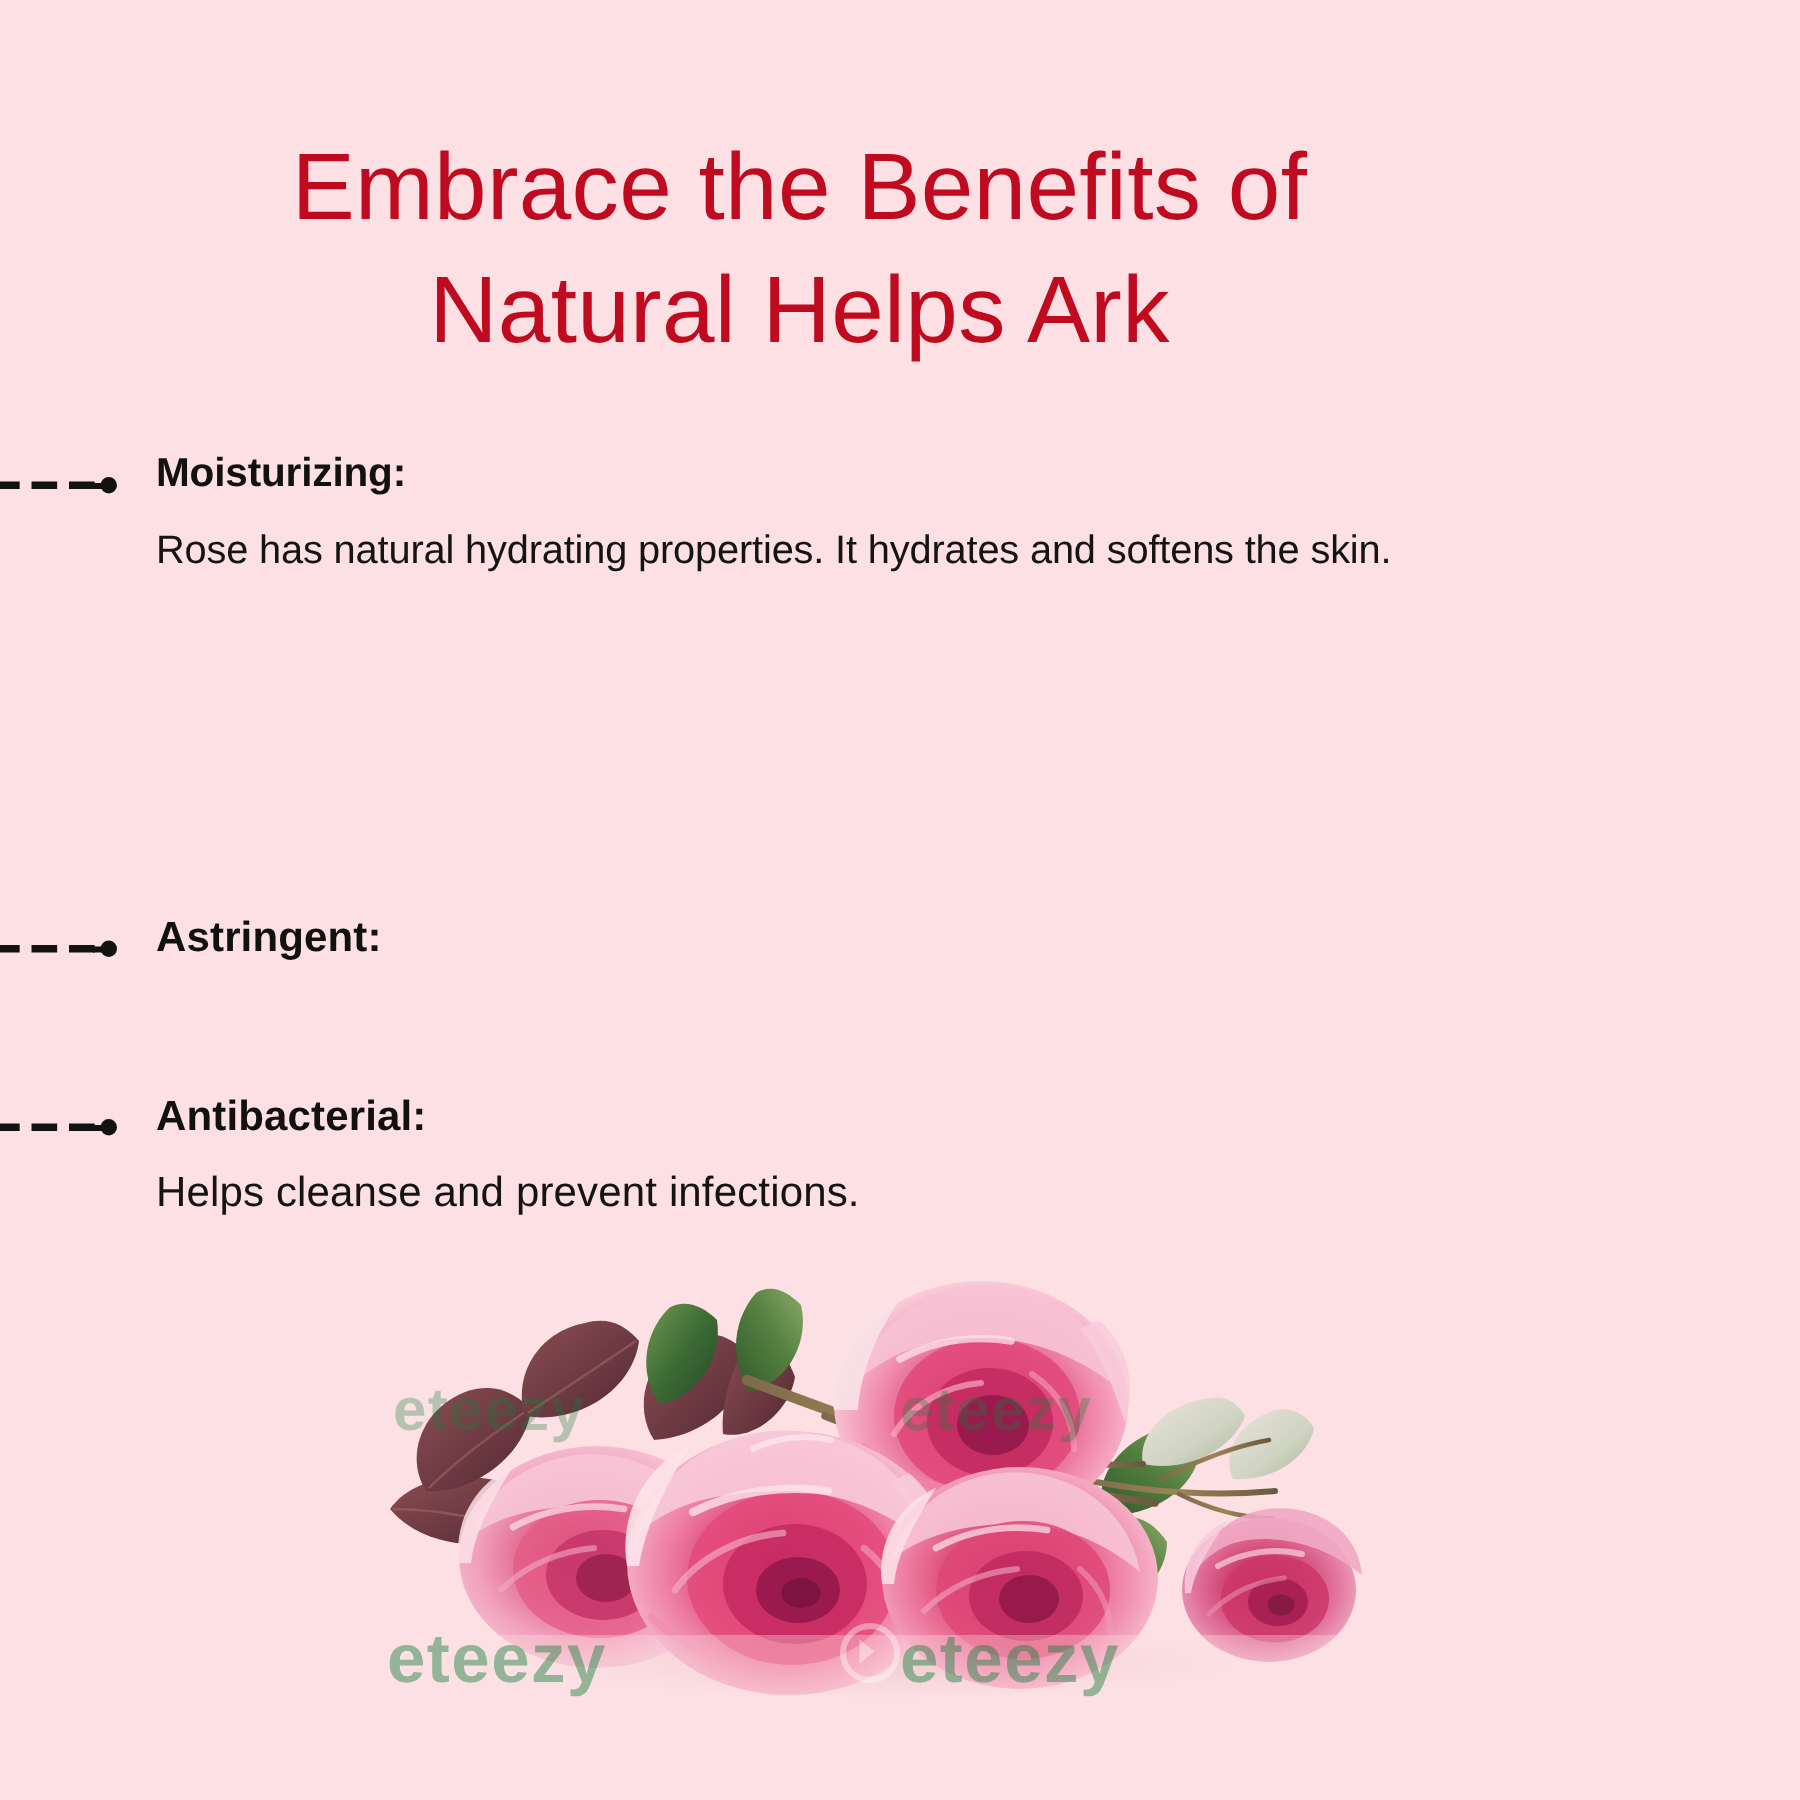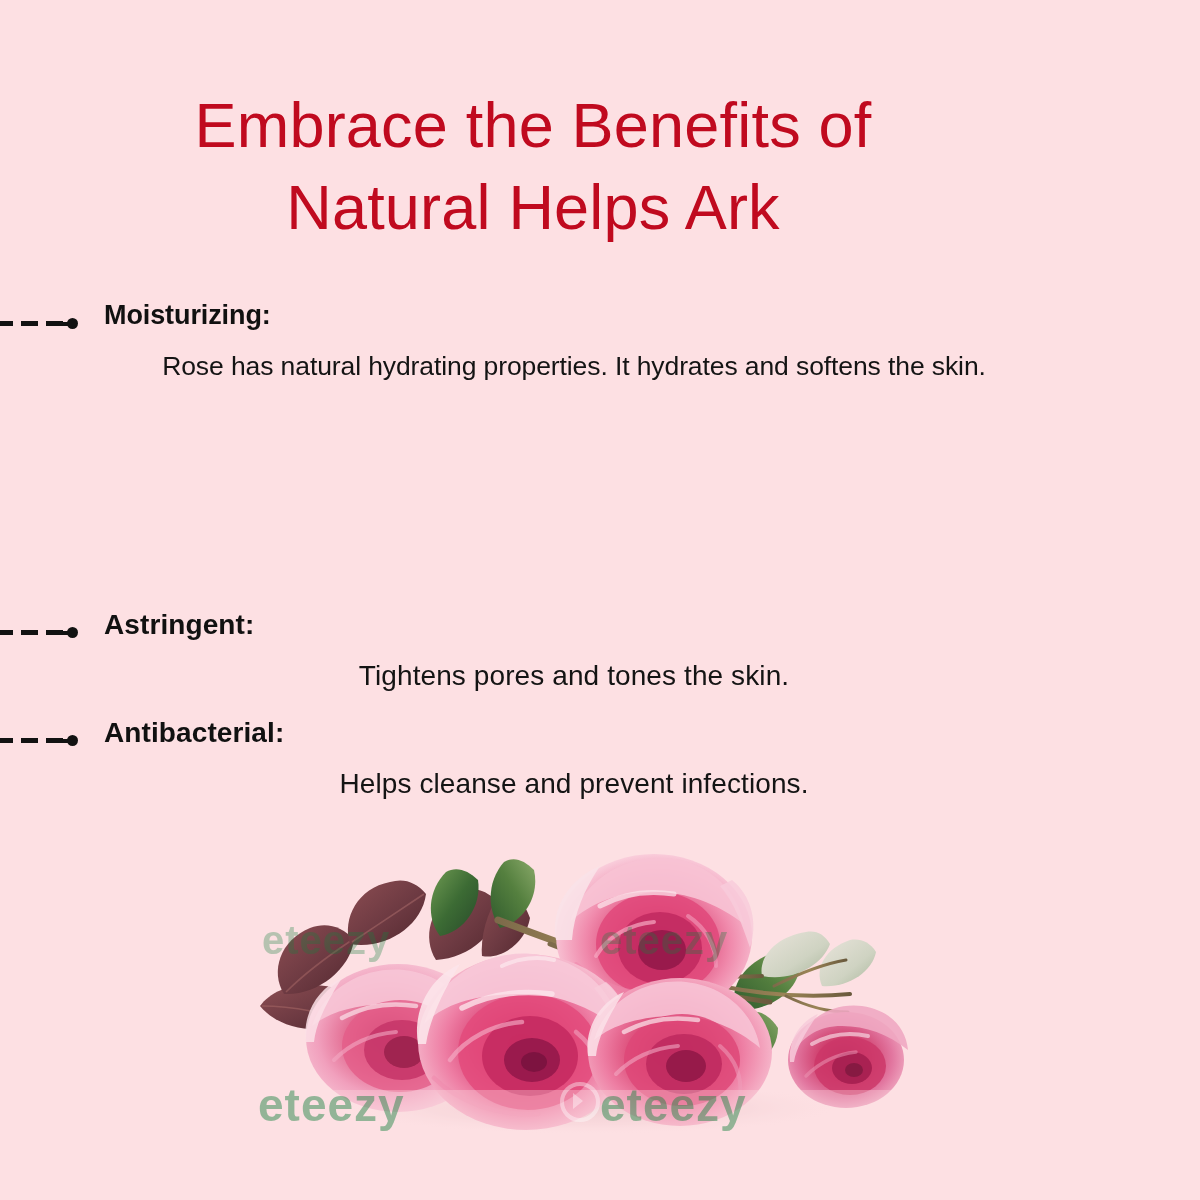--- a/index.html
+++ b/index.html
@@ -47,21 +47,21 @@
     width:1200px;
   }
   .benefit {
     position:absolute;
     left:0;
     width:1200px;
   }
   .benefit[data-row="0"] { top:0px;margin-top:28px; }
   .benefit[data-row="1"] { top:162px; }
   .benefit[data-row="2"] { top:325px;margin-top:12px; }
-  .benefit[data-row="3"] { top:445px; }
+  .benefit[data-row="3"] { top:456px; }
 
   .benefit-head {
     position:relative;
     height:36px;
   }
 
   
   .marker {
     position:absolute;
     left:-4px; top:14px;
@@ -101,21 +101,20 @@
   }
   .benefit-body {
     margin-left:104px;
     margin-top:6px;
     font-size:26.5px;
     font-weight:400;
     line-height:41px;
     color:#141414;
     letter-spacing:-0.1px;
     max-width:940px;
-    text-align:center;
   }
 
   
   .benefit.condensed .benefit-title,
   .benefit.condensed .benefit-body {
     font-family:"Liberation Sans Narrow","Liberation Sans", sans-serif;
     letter-spacing:0.1px;
   }
   .benefit.condensed .benefit-title { font-size:28px; }
   .benefit.condensed .benefit-body  { font-size:28px; }
@@ -190,21 +189,20 @@
 
     <div class="benefit condensed" data-row="2">
       <div class="benefit-head">
         <span class="marker">
           <span class="dashes"></span>
             <span class="nib"></span>
             <span class="dot"></span>
         </span>
         <span class="benefit-title">Astringent:</span>
       </div>
-      <div class="benefit-body">Tightens pores and tones the skin.</div>
     </div>
 
     <div class="benefit condensed" data-row="3">
       <div class="benefit-head">
         <span class="marker">
           <span class="dashes"></span>
             <span class="nib"></span>
             <span class="dot"></span>
         </span>
         <span class="benefit-title">Antibacterial:</span>

